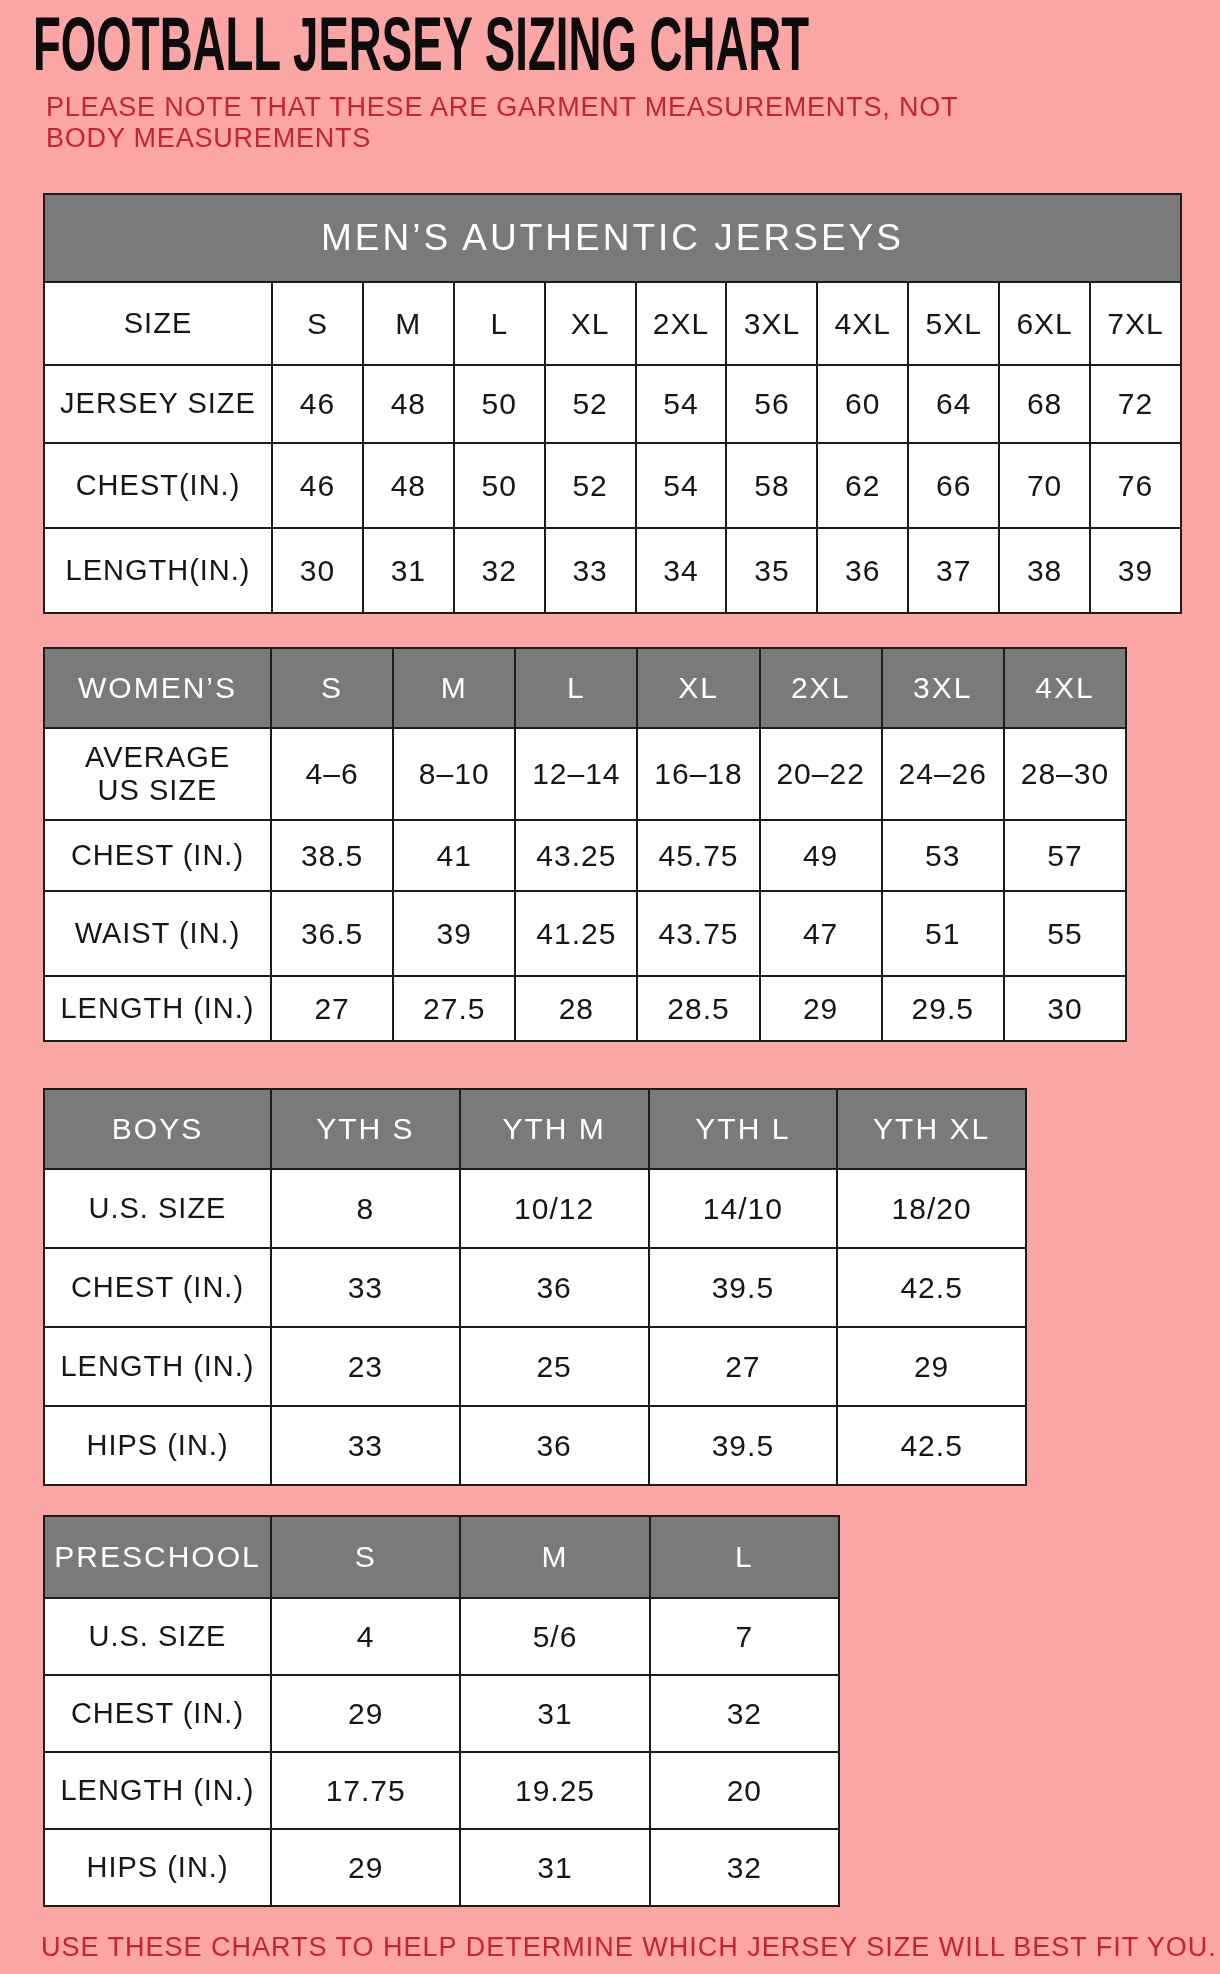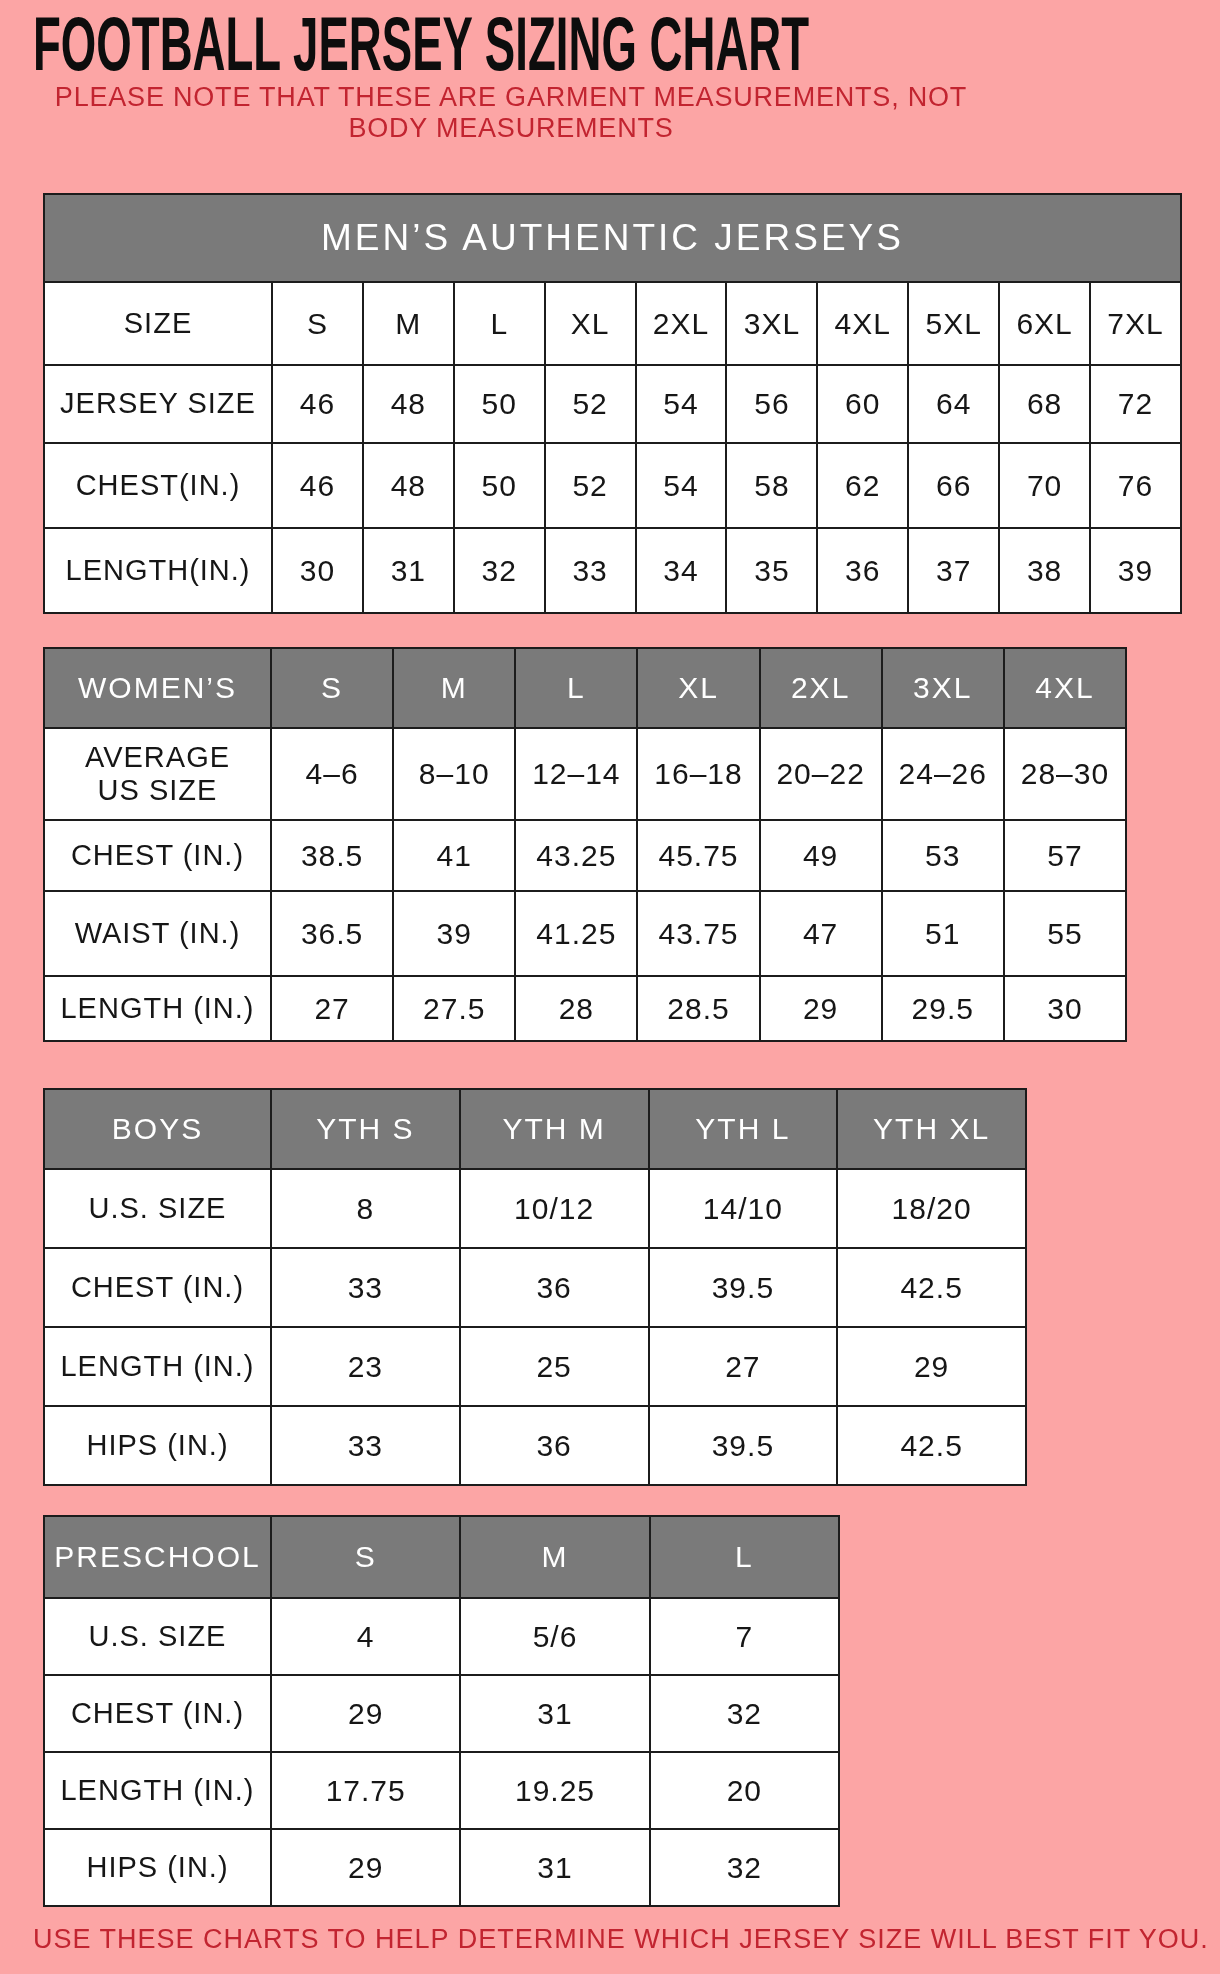--- a/index.html
+++ b/index.html
@@ -22,33 +22,32 @@
     color: #0d0d0d;
     letter-spacing: 0px;
     white-space: nowrap;
     transform: scaleX(0.60);
     transform-origin: 0 50%;
   }
   .note {
     position: absolute;
     left: 36px;
     top: 82px;
-    margin: 0;
+    margin: 10px;
     width: 950px;
     font-size: 27px;
     line-height: 1.16;
     letter-spacing: 0.8px;
     color: #c22430;
-    text-align: center;
   }
   .footer {
     position: absolute;
     left: 33px;
     top: 1924px;
-    margin: 0;
+    margin: 8px;
     font-size: 27px;
     letter-spacing: 1px;
     color: #c22430;
     white-space: nowrap;
   }
   table.t {
     position: absolute;
     border-collapse: collapse;
     table-layout: fixed;
     background: #ffffff;

